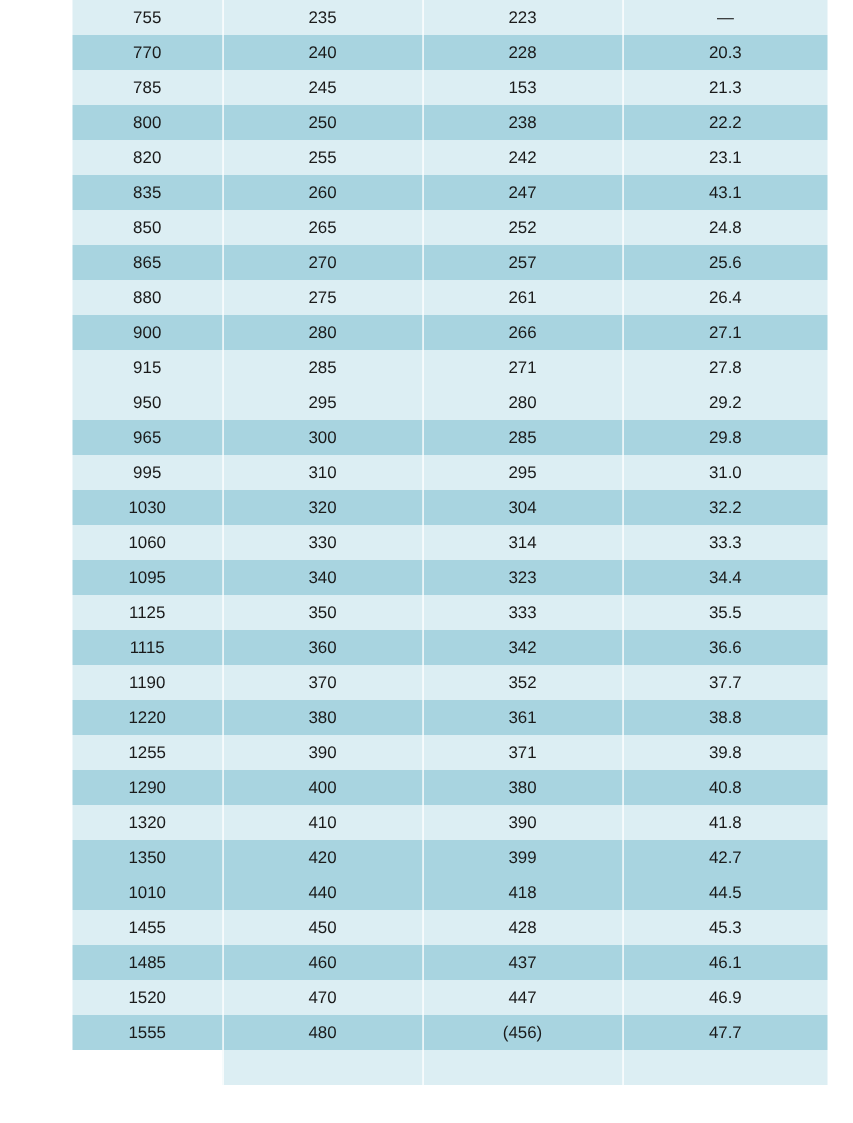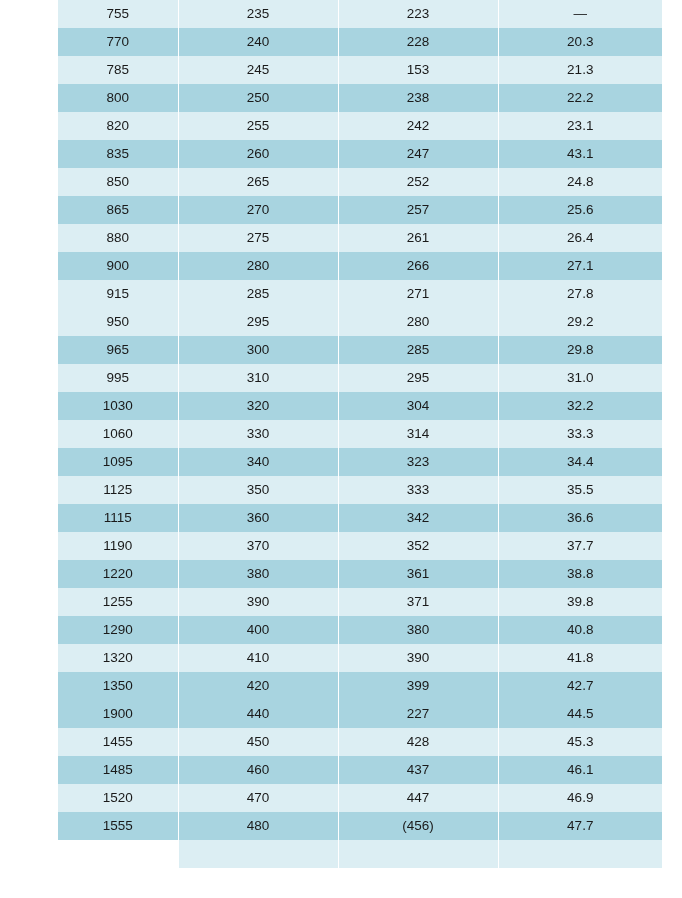--- a/index.html
+++ b/index.html
@@ -203,23 +203,23 @@
         <td>390</td>
         <td>41.8</td>
       </tr>
       <tr class="row-dark">
         <td>1350</td>
         <td>420</td>
         <td>399</td>
         <td>42.7</td>
       </tr>
       <tr class="row-dark">
-        <td>1900</td>
+        <td>1010</td>
         <td>440</td>
-        <td>227</td>
+        <td>418</td>
         <td>44.5</td>
       </tr>
       <tr class="row-light">
         <td>1455</td>
         <td>450</td>
         <td>428</td>
         <td>45.3</td>
       </tr>
       <tr class="row-dark">
         <td>1485</td>

